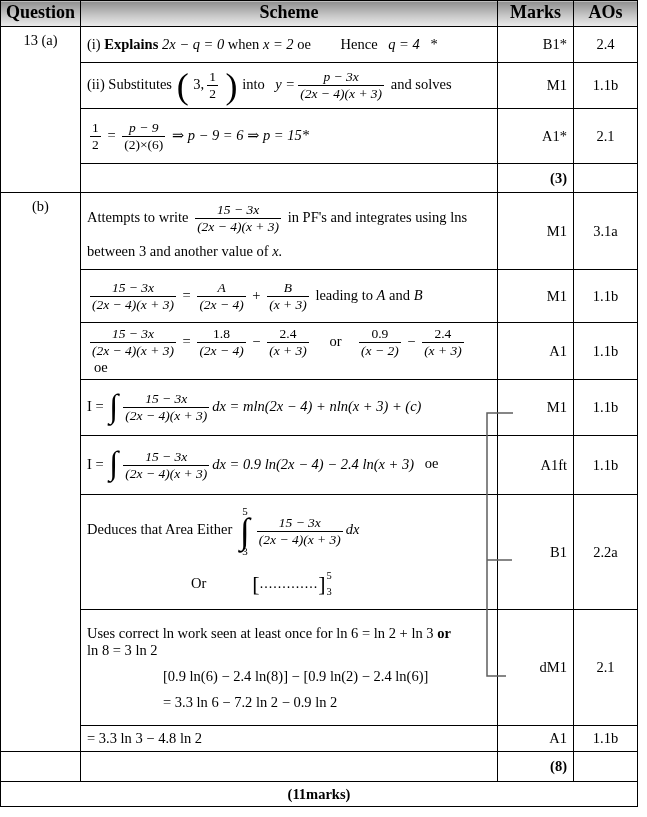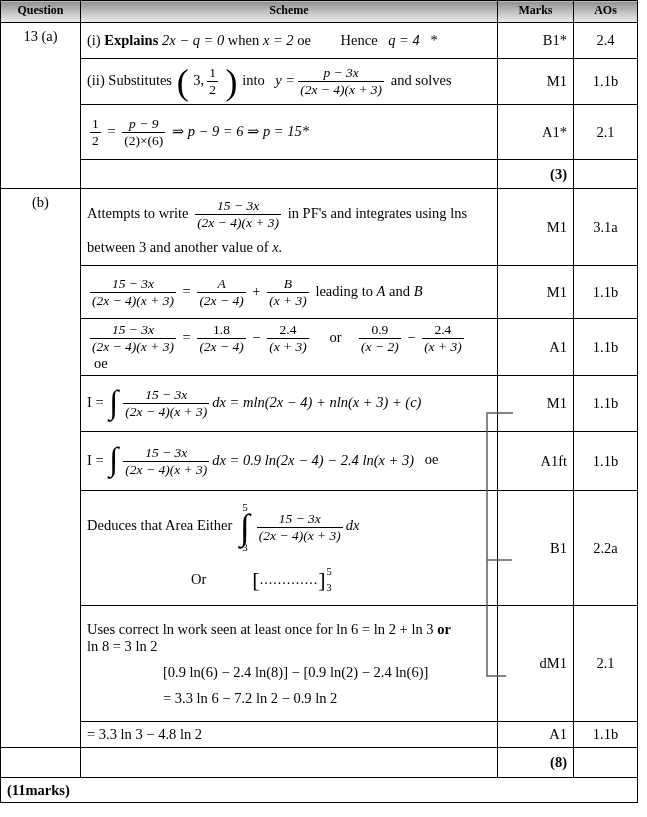--- a/index.html
+++ b/index.html
@@ -4,28 +4,28 @@
 <style>
   html,body { margin:0; padding:0; background:#ffffff; }
   .page {
     position:relative; width:647px; height:817px; overflow:hidden;
     font-family:"Liberation Serif","DejaVu Serif",serif; color:#000;
   }
   table.ms { border-collapse:collapse; table-layout:fixed; width:637px; }
   .ms th, .ms td { border:1px solid #000; }
   .ms th {
     background:linear-gradient(180deg,#8f8f8f 0%,#c6c6c6 55%,#ececec 100%);
-    font-size:12px; font-weight:bold; text-align:center; padding:1px 2px 3px;
+    font-size:18px; font-weight:bold; text-align:center; padding:1px 2px 3px;
   }
   .ms td { font-size:14.5px; padding:2px 6px; vertical-align:middle; }
   td.q { text-align:center; font-weight:normal; vertical-align:top; padding-top:5px; }
   td.m { text-align:right; }
   td.a { text-align:center; }
   td.mb { font-weight:bold; }
-  .foot { text-align:left; font-weight:bold; padding-right:6px;font-family:Liberation Serif, serif; }
+  .foot { text-align:center; font-weight:bold; padding-right:6px;font-family:Liberation Serif, serif; }
 
   .mi { font-style:italic; }
   .b  { font-weight:bold; }
 
   .frac { display:inline-flex; flex-direction:column; align-items:center;
           vertical-align:middle; line-height:1.18; font-size:13.5px;
           margin:0 3px; text-align:center; }
   .frac .num { padding:0 2px; }
   .frac .den { border-top:1px solid #000; padding:0 2px; }
 

